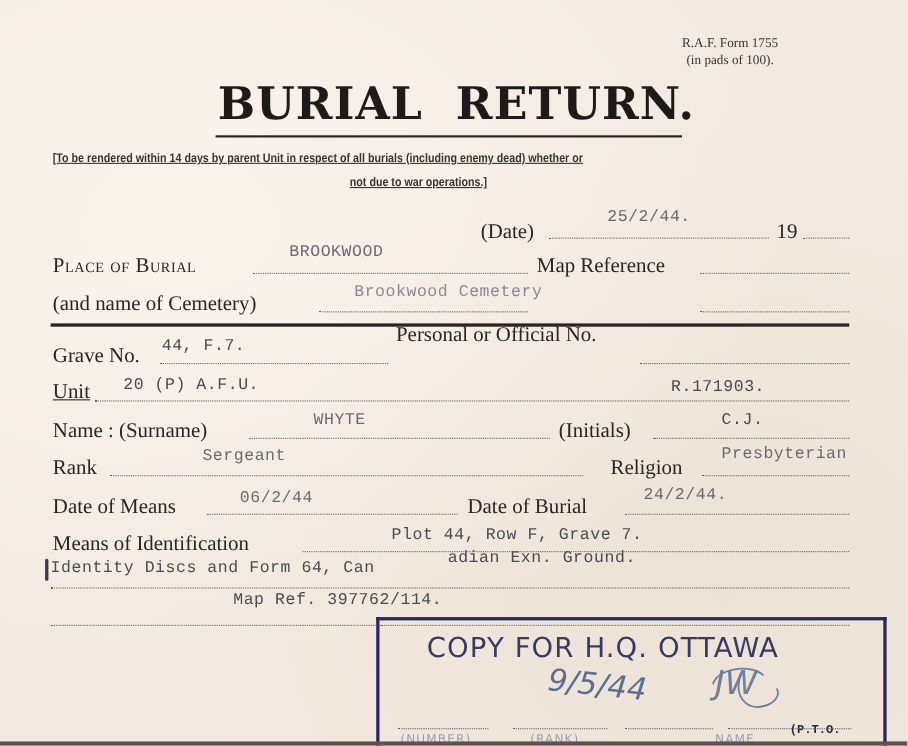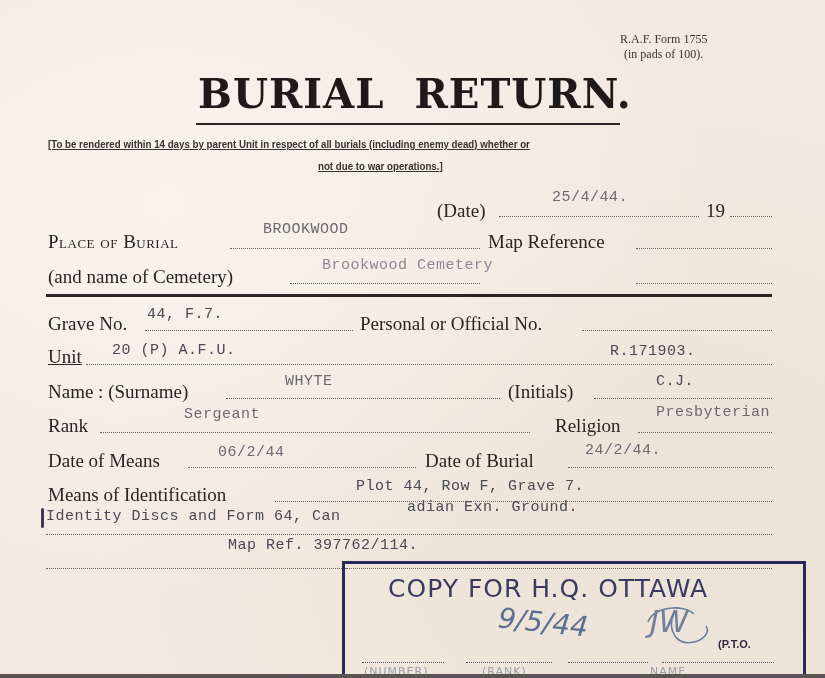--- a/index.html
+++ b/index.html
@@ -42,21 +42,21 @@
   }
   .typed.dark { color:#4a4a52;text-align:right; }
   .stamp-box {
     position:absolute; left:342px; top:561px; width:458px; height:130px;
     border-left:3px solid #2a2a5a; border-top:3px solid #2a2a5a; border-right:3px solid #2a2a5a;
   }
   .stamp-text {
     left:388px; top:574px; font-family:"DejaVu Sans", sans-serif; font-size:25px; letter-spacing:1px; color:#3a3a60;
   }
   .hand { font-family:"DejaVu Sans", sans-serif; color:#5d6f90; font-style:italic; }
-  .pto { left:718px; top:638px; font-family:Liberation Sans, sans-serif; font-size:11px; font-weight:bold; color:#2a2a40; }
+  .pto { left:718px; top:658px; font-family:Liberation Mono, monospace; font-size:11px; font-weight:bold; color:#2a2a40; }
   .bottom-edge { position:absolute; left:0; top:674px; width:825px; height:4px; background:#5a5555; }
   .faint { font-family:"DejaVu Sans", sans-serif; font-size:11px; color:#9a9fa8; letter-spacing:1px; }
   .margin-mark { position:absolute; left:41px; top:508px; width:3px; height:20px; background:#3a3a50; border-radius:2px; }
 </style>
 </head>
 <body>
 
 <div class="paper"></div>
 
 <div class="abs formno">
@@ -65,41 +65,41 @@
 </div>
 
 <div class="abs title" style="white-space:pre;">BURIAL  RETURN.</div>
 <div class="abs title-rule"></div>
 
 <div class="abs instr instr1">[To be rendered within 14 days by parent Unit in respect of all burials (including enemy dead) whether or</div>
 <div class="abs instr instr2">not due to war operations.]</div>
 
 <div class="abs label" style="left:437px; top:200px;">(Date)</div>
 <div class="dots" style="left:499px; top:216px; width:200px;"></div>
-<div class="abs typed" style="left:552px; top:189px;">25/4/44.</div>
+<div class="abs typed" style="left:552px; top:189px;">25/2/44.</div>
 <div class="abs label" style="left:706px; top:200px;">19</div>
 <div class="dots" style="left:730px; top:216px; width:42px;"></div>
 
 <div class="abs label sc" style="left:48px; top:231px;">Place of Burial</div>
 <div class="dots" style="left:230px; top:248px; width:250px;"></div>
 <div class="abs typed" style="left:263px; top:221px;">BROOKWOOD</div>
 <div class="abs label" style="left:488px; top:231px;">Map Reference</div>
 <div class="dots" style="left:636px; top:248px; width:136px;"></div>
 
 <div class="abs label" style="left:48px; top:266px;">(and name of Cemetery)</div>
 <div class="dots" style="left:290px; top:283px; width:190px;"></div>
 <div class="abs typed" style="left:322px; top:257px; color:#8a8a90;">Brookwood Cemetery</div>
 <div class="dots" style="left:636px; top:283px; width:136px;"></div>
 
 <div class="rule-thick" style="left:46px; top:294px; width:726px;"></div>
 
 <div class="abs label" style="left:48px; top:313px;">Grave No.</div>
 <div class="dots" style="left:145px; top:330px; width:208px;"></div>
 <div class="abs typed dark" style="left:147px; top:306px;">44, F.7.</div>
-<div class="abs label" style="left:360px; top:313px;font-family:Liberation Serif, serif;">Personal or Official No.</div>
+<div class="abs label" style="left:360px; top:294px;font-family:Liberation Serif, serif;">Personal or Official No.</div>
 <div class="dots" style="left:582px; top:330px; width:190px;"></div>
 <div class="abs typed dark" style="left:610px; top:320px;margin-top:23px;">R.171903.</div>
 
 <div class="abs label" style="left:48px; top:346px;text-decoration:underline;">Unit</div>
 <div class="dots" style="left:86px; top:364px; width:686px;"></div>
 <div class="abs typed dark" style="left:112px; top:342px;">20 (P) A.F.U.</div>
 
 <div class="abs label" style="left:48px; top:381px;">Name : (Surname)</div>
 <div class="dots" style="left:226px; top:398px; width:274px;"></div>
 <div class="abs typed" style="left:285px; top:373px;">WHYTE</div>
@@ -122,21 +122,21 @@
 <div class="abs typed" style="left:585px; top:442px;">24/2/44.</div>
 
 <div class="abs label" style="left:48px; top:484px;">Means of Identification</div>
 <div class="dots" style="left:275px; top:501px; width:497px;"></div>
 <div class="abs typed dark" style="left:356px; top:478px;">Plot 44, Row F, Grave 7.</div>
 
 <div class="margin-mark"></div>
 <div class="abs typed dark" style="left:46px; top:508px;">Identity Discs and Form 64, Can</div>
 <div class="abs typed dark" style="left:407px; top:499px;">adian Exn. Ground.</div>
 <div class="dots" style="left:46px; top:534px; width:726px;"></div>
-<div class="abs typed dark" style="left:228px; top:537px;">Map Ref. 397762/114.</div>
+<div class="abs typed dark" style="left:212px; top:537px;">Map Ref. 397762/114.</div>
 <div class="dots" style="left:46px; top:568px; width:300px;"></div>
 
 <div class="stamp-box"></div>
 <div class="dots" style="left:346px; top:568px; width:426px;"></div>
 <div class="abs stamp-text">COPY FOR H.Q. OTTAWA</div>
 <div class="abs hand" style="left:498px; top:606px; font-size:28px; transform:rotate(6deg);">9/5/44</div>
 <div class="abs hand" style="left:650px; top:604px; font-size:30px; opacity:0.85;">JW</div>
 <svg class="abs" style="left:644px; top:602px;" width="70" height="50">
   <path d="M4 20 C10 4, 40 2, 50 12 M30 10 C22 30, 34 44, 50 40 C60 38, 66 30, 62 24" fill="none" stroke="#6a7fa0" stroke-width="1.6"></path>
 </svg>

